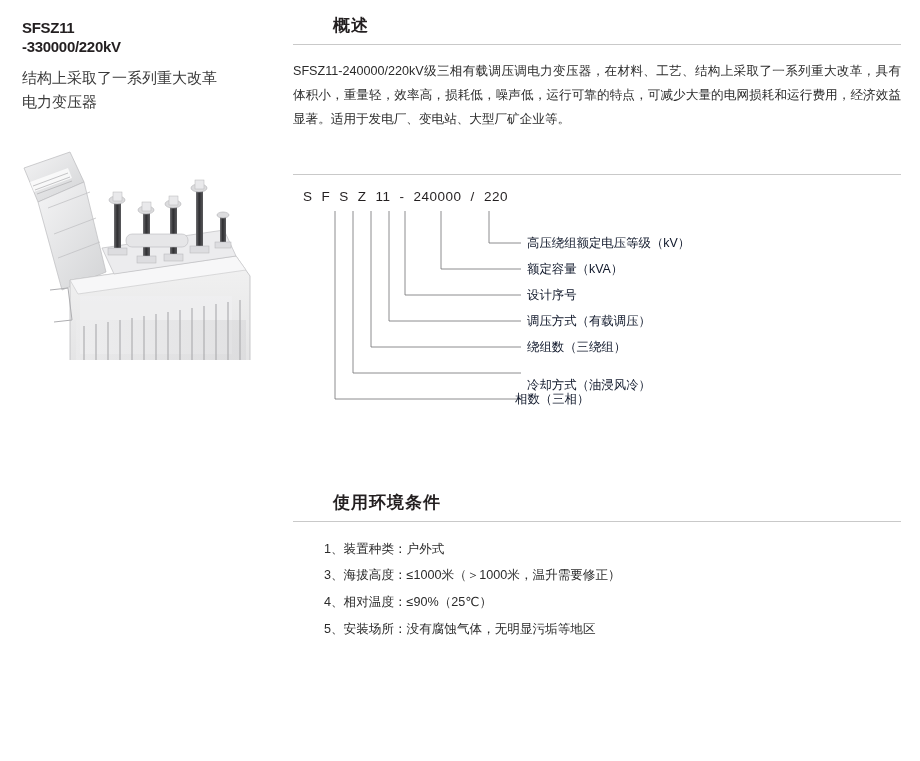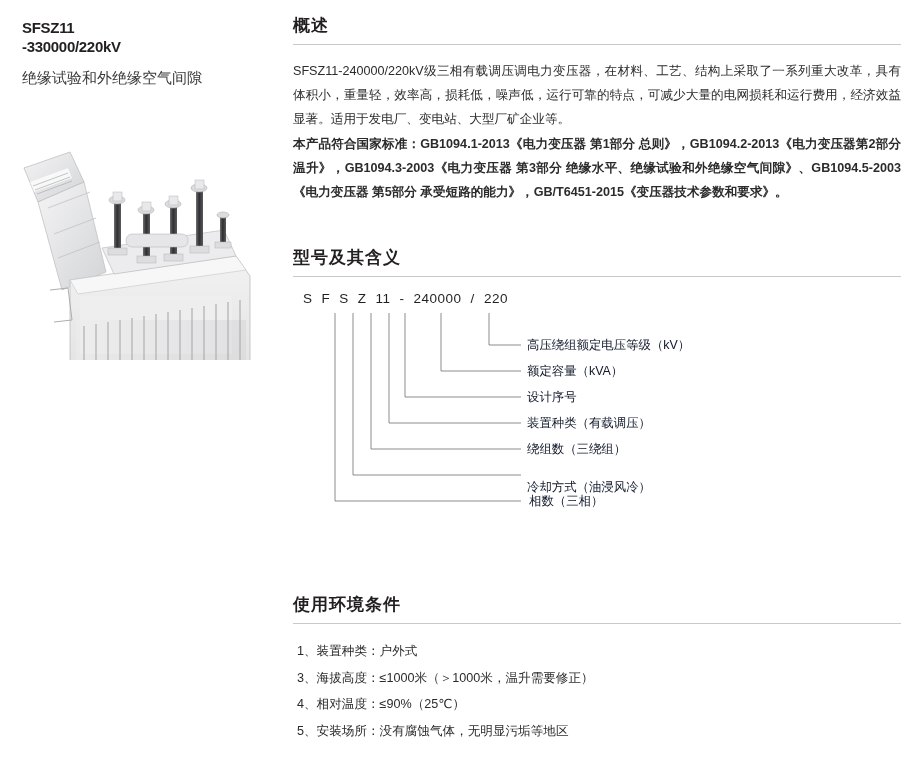--- a/index.html
+++ b/index.html
@@ -50,20 +50,21 @@
     left: 293px;
     top: 14px;
     width: 608px;
   }
   .section-title {
     font-size: 17px;
     font-weight: bold;
     color: #231f20;
     padding-bottom: 7px;
     letter-spacing: 1px;
+    margin-left: 40px;
   }
   .rule {
     height: 1px;
     background: #c9c9c9;
     width: 100%;
     margin-bottom: 14px;
   }
   .body-text {
     font-size: 12.6px;
     line-height: 1.92;
@@ -103,32 +104,33 @@
     color: #0f172a;
     white-space: nowrap;
   }
 
   
   .cond-list {
     font-size: 12.6px;
     line-height: 2.12;
     color: #2b2b2b;
   }
-  .cond-item { white-space: nowrap; padding-left: 4px; }
+  .cond-item { white-space: nowrap; padding-left: 4px; margin-left: 27px; }
 </style>
 </head>
 <body>
 
 <div class="left-col">
   <div class="prod-title">
     <div>SFSZ11</div>
     <div>-330000/220kV</div>
   </div>
   <div class="prod-subtitle">
-    <div>绝缘试验和外绝缘空气间隙</div>
+    <div>结构上采取了一系列重大改革</div>
+    <div>电力变压器</div>
   </div>
 </div>
 
 <div class="product-image">
   <svg width="262" height="230" viewBox="0 0 262 230" xmlns="http://www.w3.org/2000/svg">
     <defs>
       <linearGradient id="tankGrad" x1="0" y1="0" x2="0" y2="1">
         <stop offset="0%" stop-color="#f2f2f2"></stop>
         <stop offset="55%" stop-color="#e3e3e4"></stop>
         <stop offset="100%" stop-color="#cfcfd1"></stop>
@@ -245,28 +247,26 @@
   </svg>
 </div>
 
 <div class="right-col">
 
   <div class="section">
     <div class="section-title">概述</div>
     <div class="rule"></div>
     <div class="body-text">
       <p>SFSZ11-240000/220kV级三相有载调压调电力变压器，在材料、工艺、结构上采取了一系列重大改革，具有体积小，重量轻，效率高，损耗低，噪声低，运行可靠的特点，可减少大量的电网损耗和运行费用，经济效益显著。适用于发电厂、变电站、大型厂矿企业等。</p>
-      <p class="strong">本产品符合国家标准：GB1094.1-2013《电力变压器 第1部分 总则》，GB1094.2-2013《电力变压器第2部分 温升》，GB1094.3-2003《电力变压器 第3部分 绝缘水平、绝缘试验和外绝缘空气间隙》、GB1094.5-2003《电力变压器 第5部分 承受短路的能力》，GB/T6451-2015《变压器技术参数和要求》。</p>
     </div>
   </div>
 
   <div class="gap-1"></div>
 
   <div class="section">
-    <div class="section-title">型号及其含义</div>
     <div class="rule"></div>
 
     <div class="model-wrap">
 
       <div class="model-code">
         <span>S</span><span class="code-sp"></span><span>F</span><span class="code-sp"></span><span>S</span><span class="code-sp"></span><span>Z</span><span class="code-sp"></span><span>11</span><span class="code-sp"></span><span>-</span><span class="code-sp"></span><span>240000</span><span class="code-sp"></span><span>/</span><span class="code-sp"></span><span>220</span>
       </div>
 
       <svg class="leaders" viewBox="0 0 608 250" xmlns="http://www.w3.org/2000/svg">
         <g stroke="#6f6f72" stroke-width="0.8" fill="none">
@@ -283,24 +283,24 @@
 
           <polyline points="60,22 60,184 228,184"></polyline>
 
           <polyline points="42,22 42,210 228,210"></polyline>
         </g>
       </svg>
 
       <div class="lbl" style="left:234px; top:46px;">高压绕组额定电压等级（kV）</div>
       <div class="lbl" style="left:234px; top:72px;">额定容量（kVA）</div>
       <div class="lbl" style="left:234px; top:98px;">设计序号</div>
-      <div class="lbl" style="left:234px; top:124px;">装置种类（有载调压）</div>
+      <div class="lbl" style="left:234px; top:124px;">调压方式（有载调压）</div>
       <div class="lbl" style="left:234px; top:150px;">绕组数（三绕组）</div>
       <div class="lbl" style="left:234px; top:188px;">冷却方式（油浸风冷）</div>
-      <div class="lbl" style="left:236px; top:202px;">相数（三相）</div>
+      <div class="lbl" style="left:222px; top:202px;">相数（三相）</div>
     </div>
   </div>
 
   <div class="gap-2"></div>
 
   <div class="section">
     <div class="section-title">使用环境条件</div>
     <div class="rule"></div>
     <div class="cond-list">
       <div class="cond-item">1、装置种类：户外式</div>

